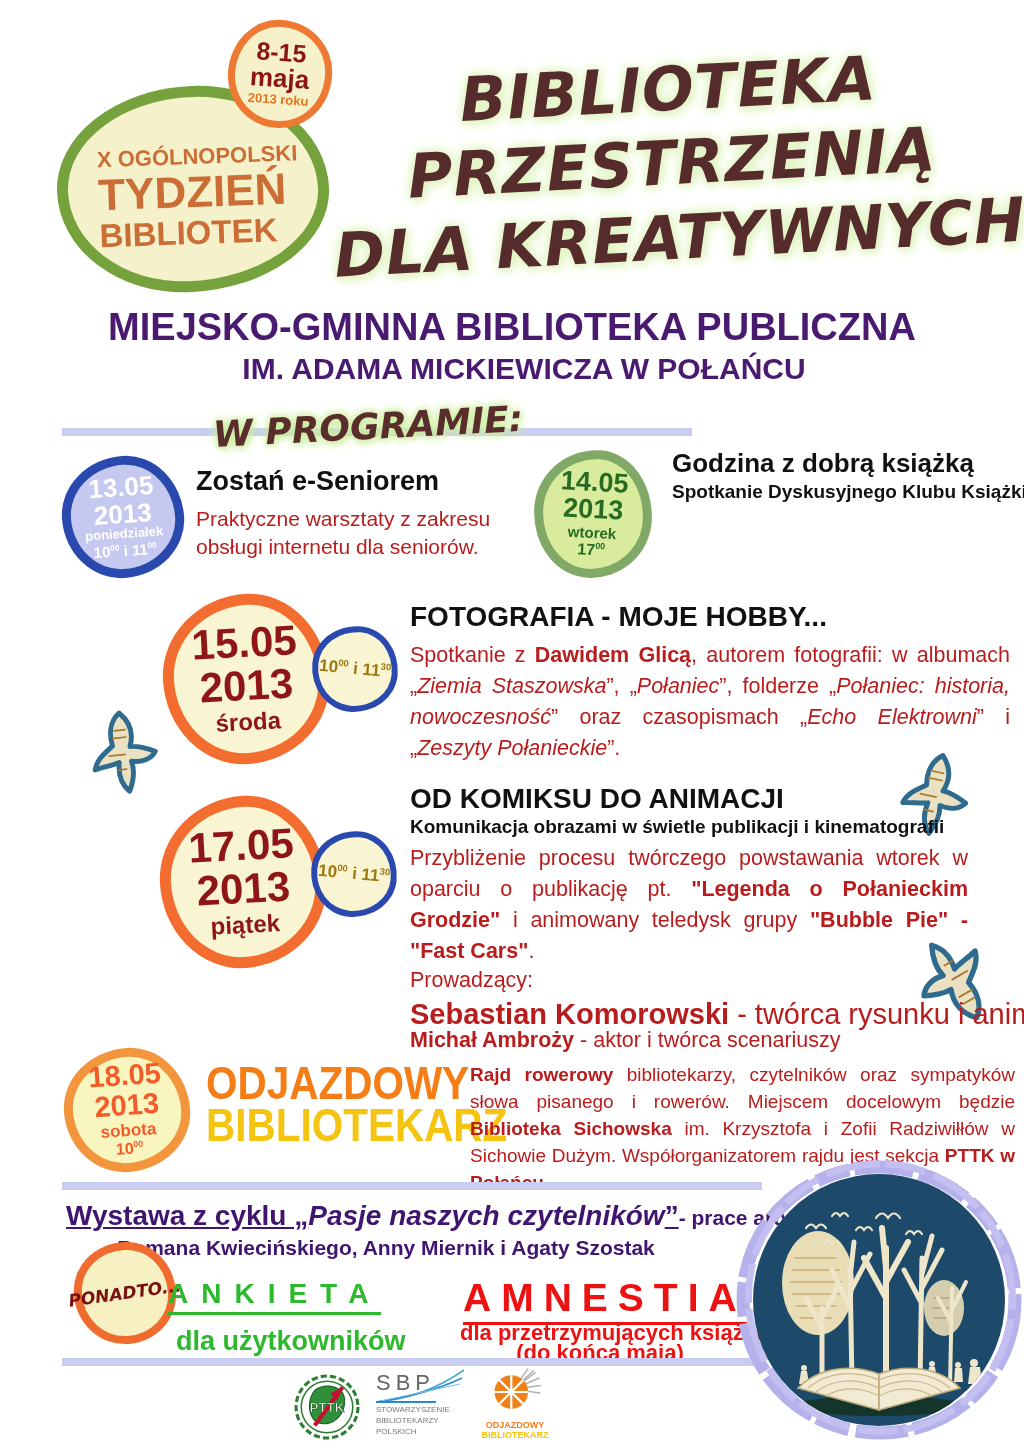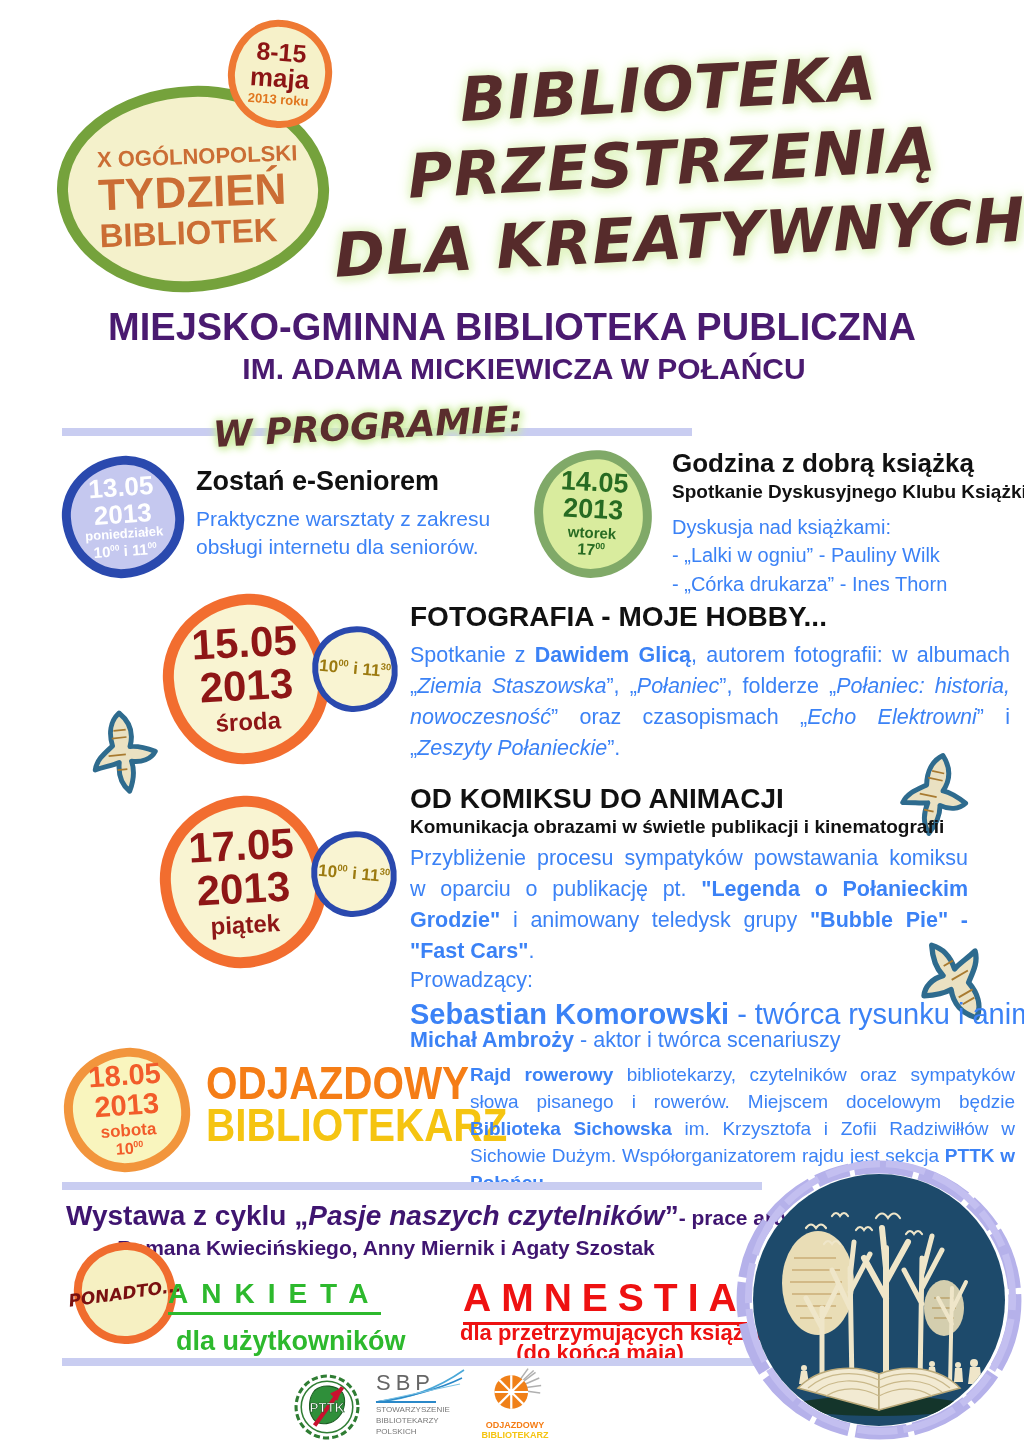--- a/index.html
+++ b/index.html
@@ -66,30 +66,30 @@
   .divider{position:absolute;height:8px;background:#c9cdf1;}
   .program-label{
     left:213px;top:406px;font-size:36px;font-weight:700;font-style:italic;
     color:#5a2d2d;font-family:"DejaVu Sans",sans-serif;transform:rotate(-3deg);
     text-shadow:0 0 6px #cdeea0,0 0 12px #cdeea0,2px 2px 8px #cdeea0;
   }
 
   
   .ev-title{font-weight:700;color:#111;white-space:nowrap;}
   .ev-sub{font-weight:700;color:#111;white-space:nowrap;}
-  .ev-body{color:#3b82f6;}
+  .ev-body{color:#b91c1c;}
   .just{text-align:justify;text-align-last:left;}
 
   
   .odj1{color:#f57d16;font-weight:700;font-size:46px;line-height:0.92;transform:scaleX(0.88);transform-origin:left;white-space:nowrap;letter-spacing:0;}
   .odj2{color:#f5c411;font-weight:700;font-size:46px;line-height:0.92;transform:scaleX(0.88);transform-origin:left;white-space:nowrap;}
 
   
   .exh-line1{left:66px;top:1200px;width:700px;color:#3f1570;white-space:nowrap;}
-  .exh-prefix{font-weight:700;font-size:28px;}
+  .exh-prefix{font-weight:700;font-size:28px;text-decoration:underline;}
   .exh-name{font-weight:700;font-style:italic;font-size:28px;}
   .exh-suffix{font-weight:700;font-size:21px;}
   .exh-authors{left:66px;top:1236px;width:640px;text-align:center;color:#3f1570;font-weight:700;font-size:21px;}
 
   
   .ponadto-oval{
     left:74px;top:1242px;width:102px;height:102px;
     border:8px solid #f06c2e;background:#f6f0c2;box-sizing:border-box;
     border-radius:52% 48% 50% 50% / 47% 53% 48% 52%;
     display:flex;align-items:center;justify-content:center;transform:rotate(-3deg);
@@ -147,25 +147,20 @@
   <div class="abs ev-body" style="left:196px;top:505px;width:300px;font-size:21px;line-height:1.35;">Praktyczne warsztaty z zakresu obsługi internetu dla seniorów.</div>
 
   <div class="stamp green" style="left:534px;top:450px;width:118px;height:128px;">
     <div class="stamp-date" style="font-size:27px;">14.05</div>
     <div class="stamp-year" style="font-size:27px;">2013</div>
     <div class="stamp-day" style="font-size:15px;">wtorek</div>
     <div class="stamp-time" style="font-size:16px;"><span>17</span><sup>00</sup></div>
   </div>
   <div class="abs ev-title" style="left:672px;top:448px;font-size:26px;">Godzina z dobrą książką</div>
   <div class="abs ev-sub" style="left:672px;top:481px;font-size:19px;">Spotkanie Dyskusyjnego Klubu Książki</div>
-  <div class="abs ev-body" style="left:672px;top:513px;width:330px;font-size:20px;line-height:1.42;">
-    <div>Dyskusja nad książkami:</div>
-    <div>- „Lalki w ogniu” - Pauliny Wilk</div>
-    <div>- „Córka drukarza” - Ines Thorn</div>
-  </div>
 
   <div class="stamp big-orange" style="left:163px;top:594px;width:166px;height:170px;">
     <div class="stamp-date" style="font-size:42px;">15.05</div>
     <div class="stamp-year" style="font-size:42px;">2013</div>
     <div class="stamp-day" style="font-size:24px;">środa</div>
   </div>
   <div class="stamp small-blue" style="left:312px;top:626px;width:86px;height:86px;">
     <div class="stamp-time" style="font-size:17px;"><span>10</span><sup>00</sup><span> i </span><span>11</span><sup>30</sup></div>
   </div>
   <div class="abs ev-title" style="left:410px;top:601px;font-size:28px;">FOTOGRAFIA - MOJE HOBBY...</div>
@@ -202,21 +197,21 @@
   <div class="stamp big-orange" style="left:160px;top:796px;width:166px;height:172px;">
     <div class="stamp-date" style="font-size:42px;">17.05</div>
     <div class="stamp-year" style="font-size:42px;">2013</div>
     <div class="stamp-day" style="font-size:24px;">piątek</div>
   </div>
   <div class="stamp small-blue" style="left:311px;top:831px;width:86px;height:86px;">
     <div class="stamp-time" style="font-size:17px;"><span>10</span><sup>00</sup><span> i </span><span>11</span><sup>30</sup></div>
   </div>
   <div class="abs ev-title" style="left:410px;top:783px;font-size:28px;">OD KOMIKSU DO ANIMACJI</div>
   <div class="abs ev-sub" style="left:410px;top:816px;font-size:19px;">Komunikacja obrazami w świetle publikacji i kinematografii</div>
-  <div class="abs ev-body just" style="left:410px;top:843px;width:558px;font-size:21.5px;line-height:1.44;"><span>Przybliżenie procesu sympatyków powstawania komiksu w oparciu o publikację pt. </span><span class="run-b">"Legenda o Połanieckim Grodzie"</span><span> i animowany teledysk grupy </span><span class="run-b">"Bubble Pie" - "Fast Cars"</span><span>.</span></div>
+  <div class="abs ev-body just" style="left:410px;top:843px;width:558px;font-size:21.5px;line-height:1.44;"><span>Przybliżenie procesu twórczego powstawania wtorek w oparciu o publikację pt. </span><span class="run-b">"Legenda o Połanieckim Grodzie"</span><span> i animowany teledysk grupy </span><span class="run-b">"Bubble Pie" - "Fast Cars"</span><span>.</span></div>
   <div class="abs ev-body" style="left:410px;top:968px;font-size:21.5px;">Prowadzący:</div>
   <div class="abs ev-body nowrap" style="left:410px;top:998px;font-size:29px;"><span class="run-b">Sebastian Komorowski</span><span> - twórca rysunku i animacji</span></div>
   <div class="abs ev-body nowrap" style="left:410px;top:1028px;font-size:21.5px;"><span class="run-b">Michał Ambroży</span><span> - aktor i twórca scenariuszy</span></div>
 
   <div class="stamp yellow" style="left:64px;top:1048px;width:126px;height:124px;">
     <div class="stamp-date" style="font-size:29px;">18.05</div>
     <div class="stamp-year" style="font-size:29px;">2013</div>
     <div class="stamp-day" style="font-size:17px;">sobota</div>
     <div class="stamp-time" style="font-size:16px;"><span>10</span><sup>00</sup></div>
   </div>

